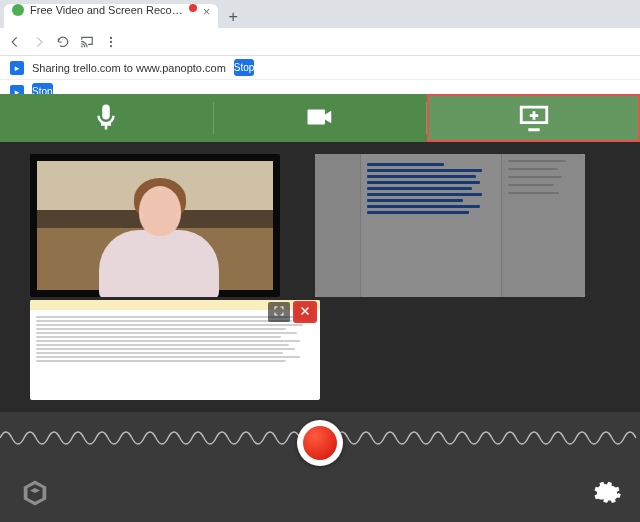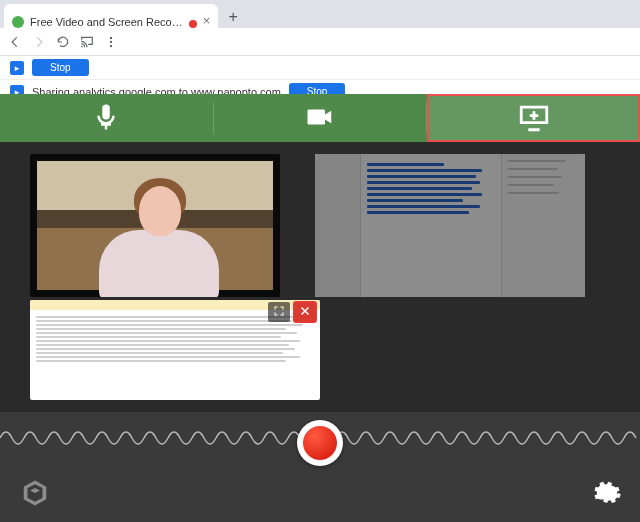--- a/index.html
+++ b/index.html
@@ -1,37 +1,37 @@
 <!DOCTYPE html>
 <html><head>
 <meta charset="utf-8">
 <style>
   * { box-sizing: border-box; margin: 0; padding: 0; }
   body { width: 640px; height: 522px; font-family: "Segoe UI", Arial, sans-serif; font-size: 11px; background: #fff; overflow: hidden; }
 
   
   .tabbar { height: 28px; background: #dee1e6; display: flex; align-items: flex-end; padding: 0 4px; }
-  .tab { background: #fff; border-radius: 6px 6px 0 0; height: 24px; display: flex; align-items: flex-end; padding: 0 8px; gap: 6px; min-width: 180px; }
+  .tab { background: #fff; border-radius: 6px 6px 0 0; height: 24px; display: flex; align-items: flex-start; padding: 0 8px; gap: 6px; min-width: 180px; }
   .favicon { width: 12px; height: 12px; border-radius: 50%; background: #4caf50; display: inline-block; }
   .tab-title { font-size: 11px; color: #333; flex: 1; white-space: nowrap; overflow: hidden; text-overflow: ellipsis; }
   .rec-dot { width: 8px; height: 8px; border-radius: 50%; background: #e53935; }
   .tab-close { color: #777; font-size: 13px; cursor: pointer; }
   .newtab { width: 22px; height: 22px; display: flex; align-items: center; justify-content: center; color: #555; font-size: 16px; margin-left: 4px; cursor: pointer; }
 
   .addrbar { height: 28px; background: #fff; border-bottom: 1px solid #e0e0e0; display: flex; align-items: center; padding: 0 6px; gap: 6px; }
   .navbtn { width: 18px; height: 18px; display: flex; align-items: center; justify-content: center; color: #777; cursor: pointer; }
   .navbtn.disabled { color: #ccc; }
   .urlbox { flex: 1; height: 20px; background: #f1f3f4; border-radius: 10px; display: flex; align-items: center; padding: 0 8px; gap: 6px; font-size: 11px; color: #555; }
   .lock { color: #5f6368; }
   .rightico { width: 18px; height: 18px; color: #5f6368; display: flex; align-items: center; justify-content: center; cursor: pointer; }
 
   .infobars { background: #fff; }
   .infobar { display: flex; align-items: center; padding: 3px 10px; gap: 8px; border-bottom: 1px solid #eee; font-size: 11px; color: #333; }
   .info-ico { width: 14px; height: 14px; background: #1a73e8; border-radius: 2px; color: #fff; display: flex; align-items: center; justify-content: center; font-size: 9px; }
-  .stopbtn { background: #1a73e8; color: #fff; border: none; border-radius: 3px; font-size: 10px; padding: 3px 18px; cursor: pointer; }
+  .stopbtn { background: #1a73e8; color: #fff; border: none; border-radius: 3px; font-size: 10px; padding: 3px 0; cursor: pointer; }
 
   
   .recorder { position: absolute; left: 0; right: 0; top: 94px; bottom: 0; background: #2a2a2a; }
   .srcbar { height: 48px; background: #4f8a4a; display: flex; }
   .srcbtn { flex: 1; display: flex; align-items: center; justify-content: center; position: relative; cursor: pointer; }
   .srcbtn.hl { outline: 2px solid #e53935; outline-offset: -2px; }
   .srcbtn.hl::before { content:""; position:absolute; inset:0; background: rgba(255,255,255,0.12); }
   .srcbtn svg { fill: #fff; }
   .sep { width: 1px; background: rgba(255,255,255,0.18); margin: 8px 0; }
 
@@ -107,25 +107,25 @@
         <circle cx="12" cy="5" r="2" fill="#5f6368"></circle>
         <circle cx="12" cy="12" r="2" fill="#5f6368"></circle>
         <circle cx="12" cy="19" r="2" fill="#5f6368"></circle>
       </svg>
   </div>
 </div>
 
 <div class="infobars">
   <div class="infobar">
     <span class="info-ico">▸</span>
+    <span>Sharing trello.com to www.panopto.com</span>
     <button class="stopbtn">Stop</button>
   </div>
   <div class="infobar">
     <span class="info-ico">▸</span>
-    <span>Sharing analytics.google.com to www.panopto.com</span>
     <button class="stopbtn">Stop</button>
   </div>
 </div>
 
 <div class="recorder">
 
   <div class="srcbar">
     <div class="srcbtn">
       <span>
         <svg width="30" height="30" viewBox="0 0 24 24">

